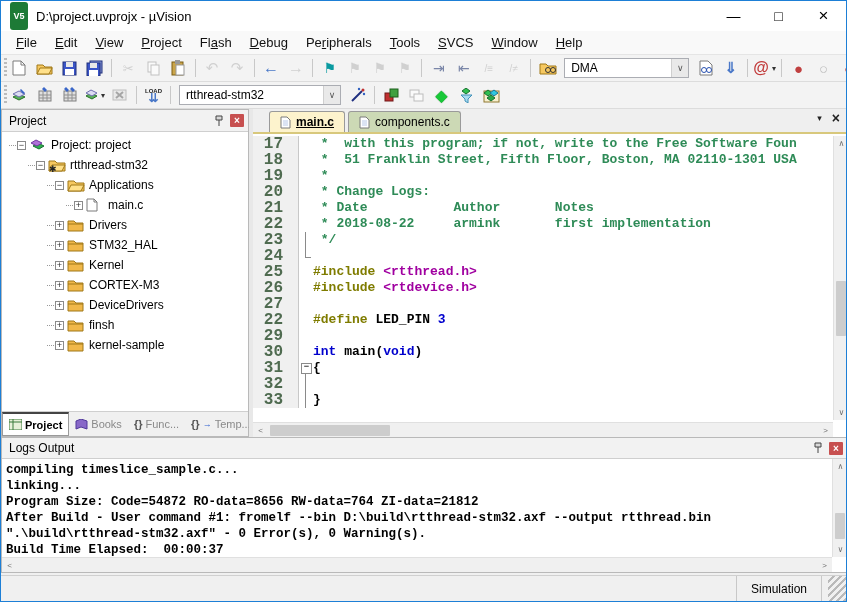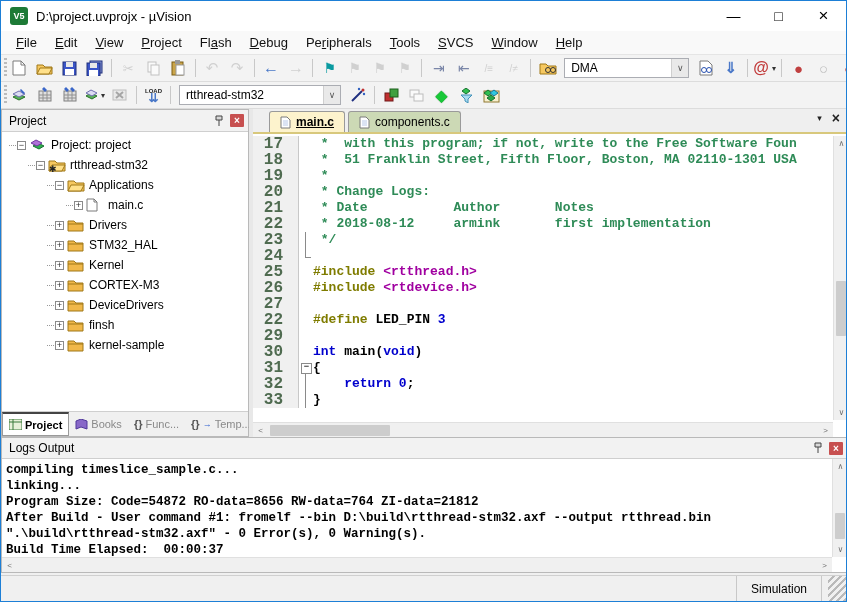--- a/index.html
+++ b/index.html
@@ -3,21 +3,21 @@
 <meta charset="utf-8">
 <style>
   * { margin:0; padding:0; box-sizing:border-box; }
   html,body { width:847px; height:602px; font-family:"Liberation Sans",sans-serif; }
   #window { position:relative; width:847px; height:602px; background:#f0f0f0;
             border:1px solid #1d7fd6; overflow:hidden; font-size:12px; }
 
   
   #titlebar { position:absolute; top:0; left:0; right:0; height:30px; background:#ffffff;
               display:flex; align-items:center; }
-  #app-icon { width:18px; height:18px; margin:0 8px 0 9px; background:#1d7a36; border-radius:3px;
+  #app-icon { width:18px; height:28px; margin:0 8px 0 9px; background:#1d7a36; border-radius:3px;
               color:#fff; font-size:9px; font-weight:bold; display:flex; align-items:center; justify-content:center; }
   #title-text { font-size:13px; color:#000; }
   #win-controls { margin-left:auto; display:flex; height:30px; }
   .win-btn { width:45px; height:30px; display:flex; align-items:center; justify-content:center;
              font-size:14px; color:#000; }
 
   
   #menubar { position:absolute; top:30px; left:0; right:0; height:24px; background:#f9f9f9;
              display:flex; align-items:center; padding-left:6px; border-bottom:1px solid #e5e5e5; }
   .menu-item { padding:3px 9px; font-size:13px; color:#111; }
@@ -516,31 +516,31 @@
           <span style="font-size:9px;">▾</span>
           <span style="font-size:14px;font-weight:bold;">×</span>
         </div>
       </div>
       <div id="code">
           <div class="cline"><div class="gut">17</div><div class="fold"></div><div class="ctext"><span class="c"> *  with this program; if not, write to the Free Software Foun</span></div></div>
           <div class="cline"><div class="gut">18</div><div class="fold"></div><div class="ctext"><span class="c"> *  51 Franklin Street, Fifth Floor, Boston, MA 02110-1301 USA</span></div></div>
           <div class="cline"><div class="gut">19</div><div class="fold"></div><div class="ctext"><span class="c"> *</span></div></div>
           <div class="cline"><div class="gut">20</div><div class="fold"></div><div class="ctext"><span class="c"> * Change Logs:</span></div></div>
           <div class="cline"><div class="gut">21</div><div class="fold"></div><div class="ctext"><span class="c"> * Date           Author       Notes</span></div></div>
-          <div class="cline"><div class="gut">22</div><div class="fold"></div><div class="ctext"><span class="c"> * 2018-08-12     armink       first implementation</span></div></div>
+          <div class="cline"><div class="gut">22</div><div class="fold"></div><div class="ctext"><span class="c"> * 2018-08-22     armink       first implementation</span></div></div>
           <div class="cline"><div class="gut">23</div><div class="fold mid"></div><div class="ctext"><span class="c"> */</span></div></div>
           <div class="cline"><div class="gut">24</div><div class="fold end"></div><div class="ctext"></div></div>
           <div class="cline"><div class="gut">25</div><div class="fold"></div><div class="ctext"><span class="p">#include </span><span class="s">&lt;rtthread.h&gt;</span></div></div>
           <div class="cline"><div class="gut">26</div><div class="fold"></div><div class="ctext"><span class="p">#include </span><span class="s">&lt;rtdevice.h&gt;</span></div></div>
           <div class="cline"><div class="gut">27</div><div class="fold"></div><div class="ctext"></div></div>
           <div class="cline"><div class="gut">22</div><div class="fold"></div><div class="ctext"><span class="p">#define </span><span class="t">LED_PIN </span><span class="n">3</span></div></div>
           <div class="cline"><div class="gut">29</div><div class="fold"></div><div class="ctext"></div></div>
           <div class="cline"><div class="gut">30</div><div class="fold"></div><div class="ctext"><span class="k">int </span><span class="t">main(</span><span class="k">void</span><span class="t">)</span></div></div>
           <div class="cline"><div class="gut">31</div><div class="fold start"></div><div class="ctext"><span class="t">{</span></div></div>
-          <div class="cline"><div class="gut">32</div><div class="fold mid"></div><div class="ctext"><span class="t">    </span><span class="k">return </span><span class="n">0</span><span class="t">;</span></div></div>
+          <div class="cline"><div class="gut">32</div><div class="fold mid"></div></div>
           <div class="cline"><div class="gut">33</div><div class="fold mid"></div><div class="ctext"><span class="t">}</span></div></div>
         </div>
       <div id="ed-vscroll" class="vscroll">
         <div class="sarrow" style="position:absolute;top:0;">∧</div>
         <div class="thumb"></div>
         <div class="sarrow" style="position:absolute;bottom:0;">∨</div>
       </div>
       <div id="ed-hscroll" class="hscroll">
         <div class="sarrow">&lt;</div>
         <div class="thumb"></div>

